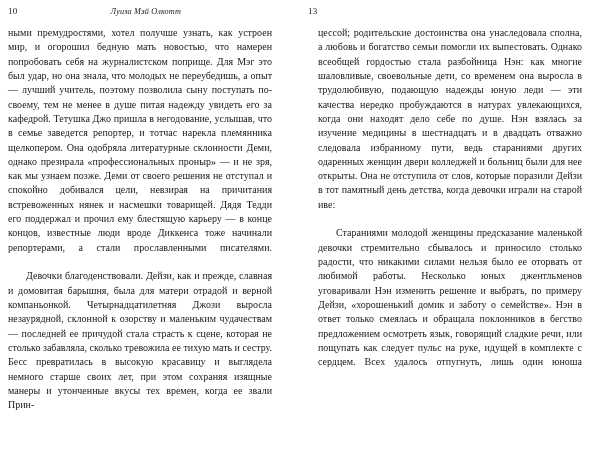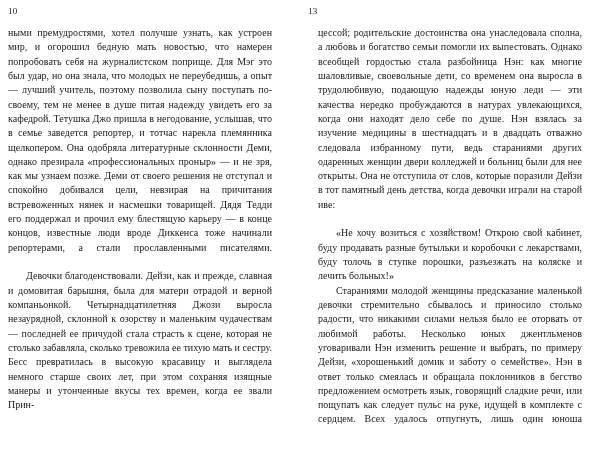--- a/index.html
+++ b/index.html
@@ -97,31 +97,31 @@
   }
 </style>
 </head>
 <body>
 
 <div class="spread">
 
   <div class="page page-left">
     <div class="running-head">
       <span class="folio">10</span>
+      <span class="head-title">Луиза Мэй Олкотт</span>
     </div>
     <div class="textblock">
       <p class="cont-justify">ными премудростями, хотел получше узнать, как устроен мир, и огорошил бедную мать новостью, что намерен попробовать себя на журналистском поприще. Для Мэг это был удар, но она знала, что молодых не переубедишь, а опыт — лучший учитель, поэтому позволила сыну поступать по-своему, тем не менее в душе питая надежду увидеть его за кафедрой. Тетушка Джо пришла в негодование, услышав, что в семье заведется репортер, и тотчас нарекла племянника щелкопером. Она одобряла литературные склонности Деми, однако презирала «профессиональных проныр» — и не зря, как мы узнаем позже. Деми от своего решения не отступал и спокойно добивался цели, невзирая на причитания встревоженных нянек и насмешки товарищей. Дядя Тедди его поддержал и прочил ему блестящую карьеру — в конце концов, известные люди вроде Диккенса тоже начинали репортерами, а стали прославленными писателями.</p>
       <p class="indent cont-justify">Девочки благоденствовали. Дейзи, как и прежде, славная и домовитая барышня, была для матери отрадой и верной компаньонкой. Четырнадцатилетняя Джози выросла незаурядной, склонной к озорству и маленьким чудачествам — последней ее причудой стала страсть к сцене, которая не столько забавляла, сколько тревожила ее тихую мать и сестру. Бесс превратилась в высокую красавицу и выглядела немного старше своих лет, при этом сохраняя изящные манеры и утонченные вкусы тех времен, когда ее звали Прин-</p>
     </div>
   </div>
 
   <div class="page page-right">
     <div class="running-head">
       <span class="folio">13</span>
     </div>
     <div class="textblock">
       <p class="cont-justify">цессой; родительские достоинства она унаследовала сполна, а любовь и богатство семьи помогли их выпестовать. Однако всеобщей гордостью стала разбойница Нэн: как многие шаловливые, своевольные дети, со временем она выросла в трудолюбивую, подающую надежды юную леди — эти качества нередко пробуждаются в натурах увлекающихся, когда они находят дело себе по душе. Нэн взялась за изучение медицины в шестнадцать и в двадцать отважно следовала избранному пути, ведь стараниями других одаренных женщин двери колледжей и больниц были для нее открыты. Она не отступила от слов, которые поразили Дейзи в тот памятный день детства, когда девочки играли на старой иве:</p>
-      <p class="indent">«Не хочу возиться с хозяйством! Открою свой кабинет, буду продавать разные бутыльки и коробочки с лекарствами, буду толочь в ступке порошки, разъезжать на коляске и лечить больных!»</p>
       <p class="indent cont-justify">Стараниями молодой женщины предсказание маленькой девочки стремительно сбывалось и приносило столько радости, что никакими силами нельзя было ее оторвать от любимой работы. Несколько юных джентльменов уговаривали Нэн изменить решение и выбрать, по примеру Дейзи, «хорошенький домик и заботу о семействе». Нэн в ответ только смеялась и обращала поклонников в бегство предложением осмотреть язык, говорящий сладкие речи, или пощупать как следует пульс на руке, идущей в комплекте с сердцем. Всех удалось отпугнуть, лишь один юноша</p>
     </div>
   </div>
 
 </div>
 
 </body></html>

